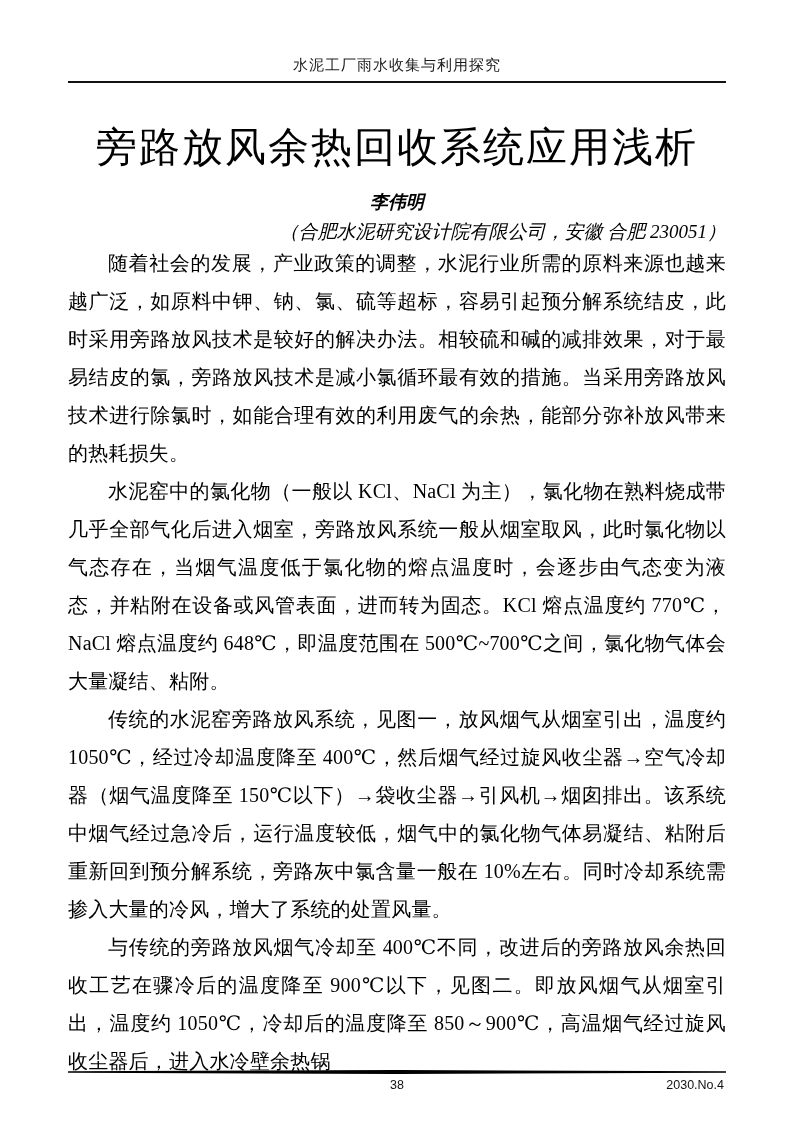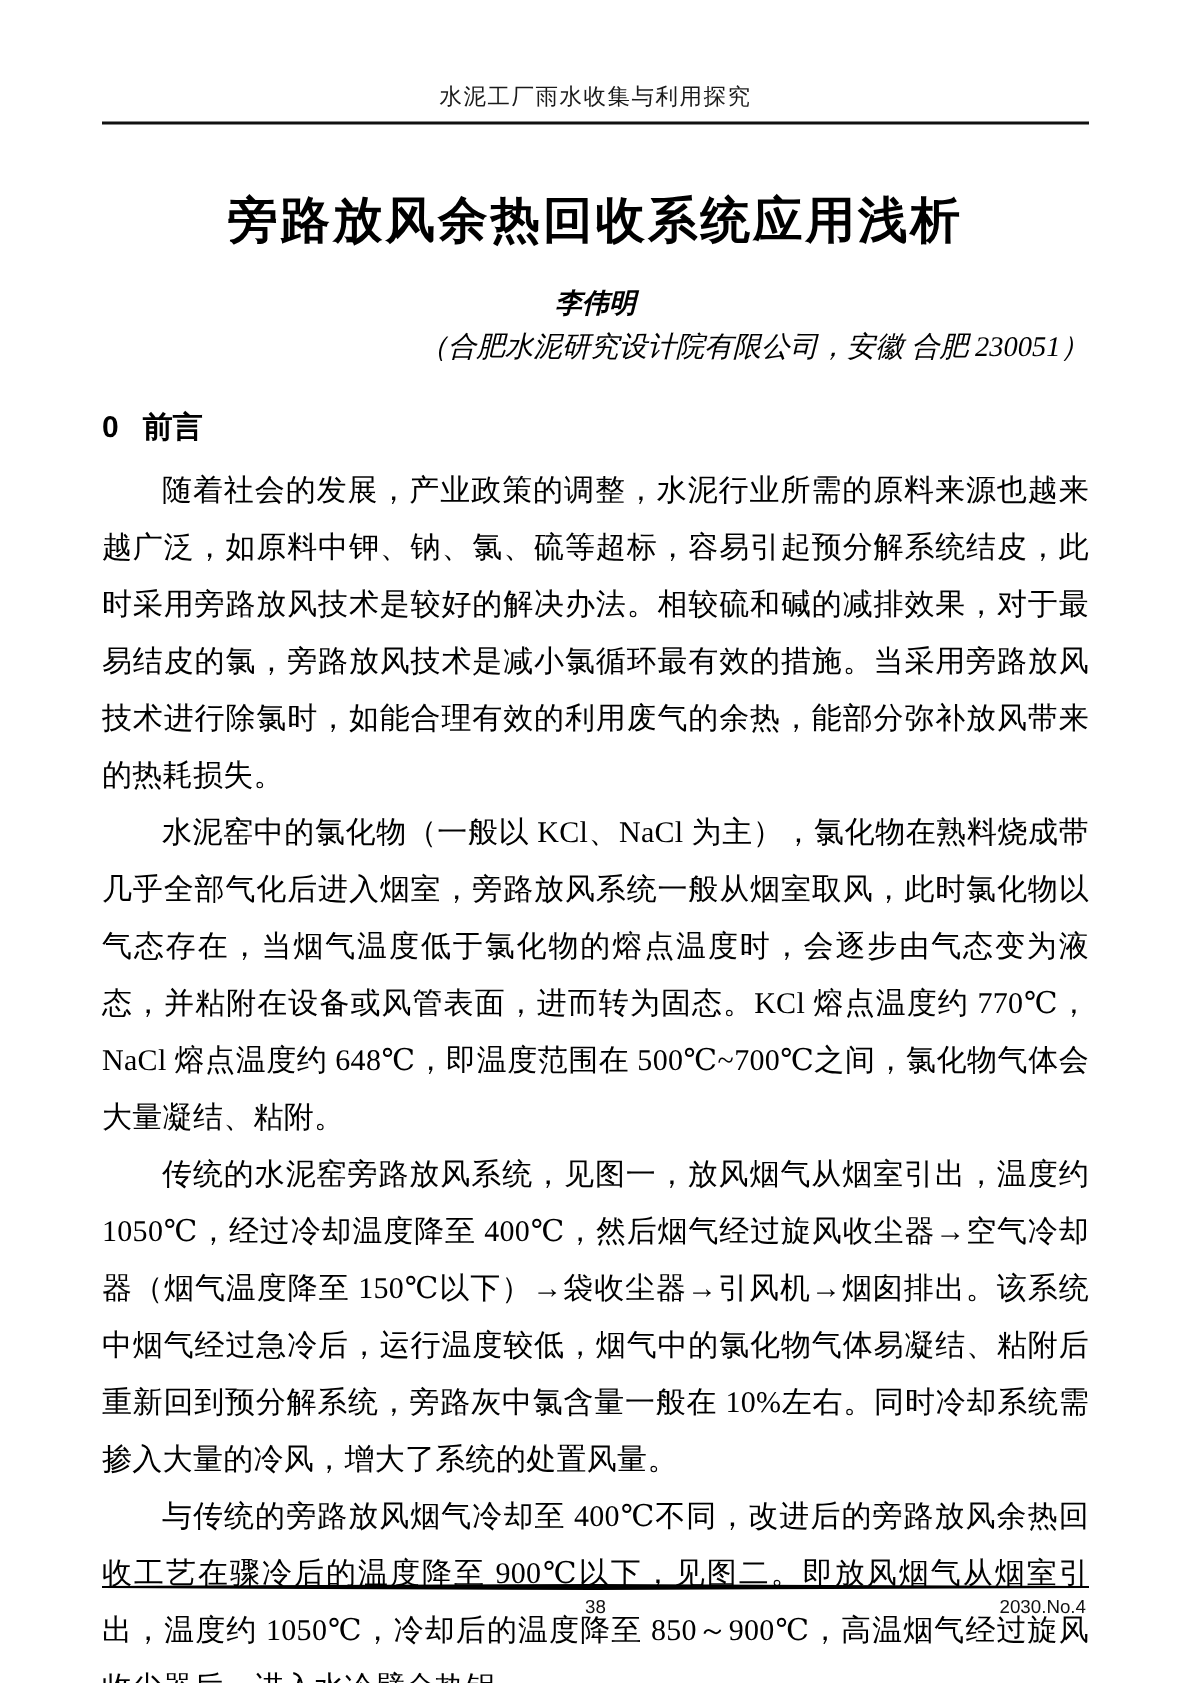--- a/index.html
+++ b/index.html
@@ -27,22 +27,22 @@
     text-align: center;
     font-size: 15px;
     letter-spacing: 1px;
     color: #1a1a1a;
     line-height: 18px;
   }
   .article-title {
     margin: 45px 0 0 0;
     text-align: center;
     font-family: "Liberation Sans", "DejaVu Sans", sans-serif;
-    font-weight: bold;
-    font-size: 33px;
+    font-weight: normal;
+    font-size: 41px;
     line-height: 38px;
     letter-spacing: 2px;
   }
   .author {
     margin-top: 25px;
     text-align: center;
     font-size: 18px;
     line-height: 22px;
     font-style: italic;
     font-weight: bold;
@@ -73,21 +73,21 @@
     font-size: 20px;
     line-height: 38px;
     text-align: justify;
     text-indent: 2em;
     letter-spacing: 0.2px;
   }
   .page-footer {
     position: absolute;
     left: 68px;
     right: 67px;
-    bottom: 42px;
+    bottom: 28px;
   }
   .footer-rule {
     display: block;
     width: 100%;
     height: 4px;
   }
   .footer-row {
     position: relative;
     height: 18px;
     margin-top: 2px;
@@ -117,23 +117,20 @@
     <div class="running-title">水泥工厂雨水收集与利用探究</div>
   </div>
 
   <h1 class="article-title">旁路放风余热回收系统应用浅析</h1>
 
   <div class="author">李伟明</div>
 
   <div class="affiliation">（合肥水泥研究设计院有限公司，安徽 合肥 230051）</div>
 
   <div class="section">
-    <h2 class="section-heading">
-      <span class="sec-num">0</span><span class="sec-title">前言</span>
-    </h2>
     <p class="body-para">随着社会的发展，产业政策的调整，水泥行业所需的原料来源也越来越广泛，如原料中钾、钠、氯、硫等超标，容易引起预分解系统结皮，此时采用旁路放风技术是较好的解决办法。相较硫和碱的减排效果，对于最易结皮的氯，旁路放风技术是减小氯循环最有效的措施。当采用旁路放风技术进行除氯时，如能合理有效的利用废气的余热，能部分弥补放风带来的热耗损失。</p>
   </div>
 
   <div class="section">
     <p class="body-para">水泥窑中的氯化物（一般以 KCl、NaCl 为主），氯化物在熟料烧成带几乎全部气化后进入烟室，旁路放风系统一般从烟室取风，此时氯化物以气态存在，当烟气温度低于氯化物的熔点温度时，会逐步由气态变为液态，并粘附在设备或风管表面，进而转为固态。KCl 熔点温度约 770℃，NaCl 熔点温度约 648℃，即温度范围在 500℃~700℃之间，氯化物气体会大量凝结、粘附。</p>
     <p class="body-para">传统的水泥窑旁路放风系统，见图一，放风烟气从烟室引出，温度约 1050℃，经过冷却温度降至 400℃，然后烟气经过旋风收尘器→空气冷却器（烟气温度降至 150℃以下）→袋收尘器→引风机→烟囱排出。该系统中烟气经过急冷后，运行温度较低，烟气中的氯化物气体易凝结、粘附后重新回到预分解系统，旁路灰中氯含量一般在 10%左右。同时冷却系统需掺入大量的冷风，增大了系统的处置风量。</p>
     <p class="body-para">与传统的旁路放风烟气冷却至 400℃不同，改进后的旁路放风余热回收工艺在骤冷后的温度降至 900℃以下，见图二。即放风烟气从烟室引出，温度约 1050℃，冷却后的温度降至 850～900℃，高温烟气经过旋风收尘器后，进入水冷壁余热锅</p>
   </div>
 
   <div class="page-footer">

